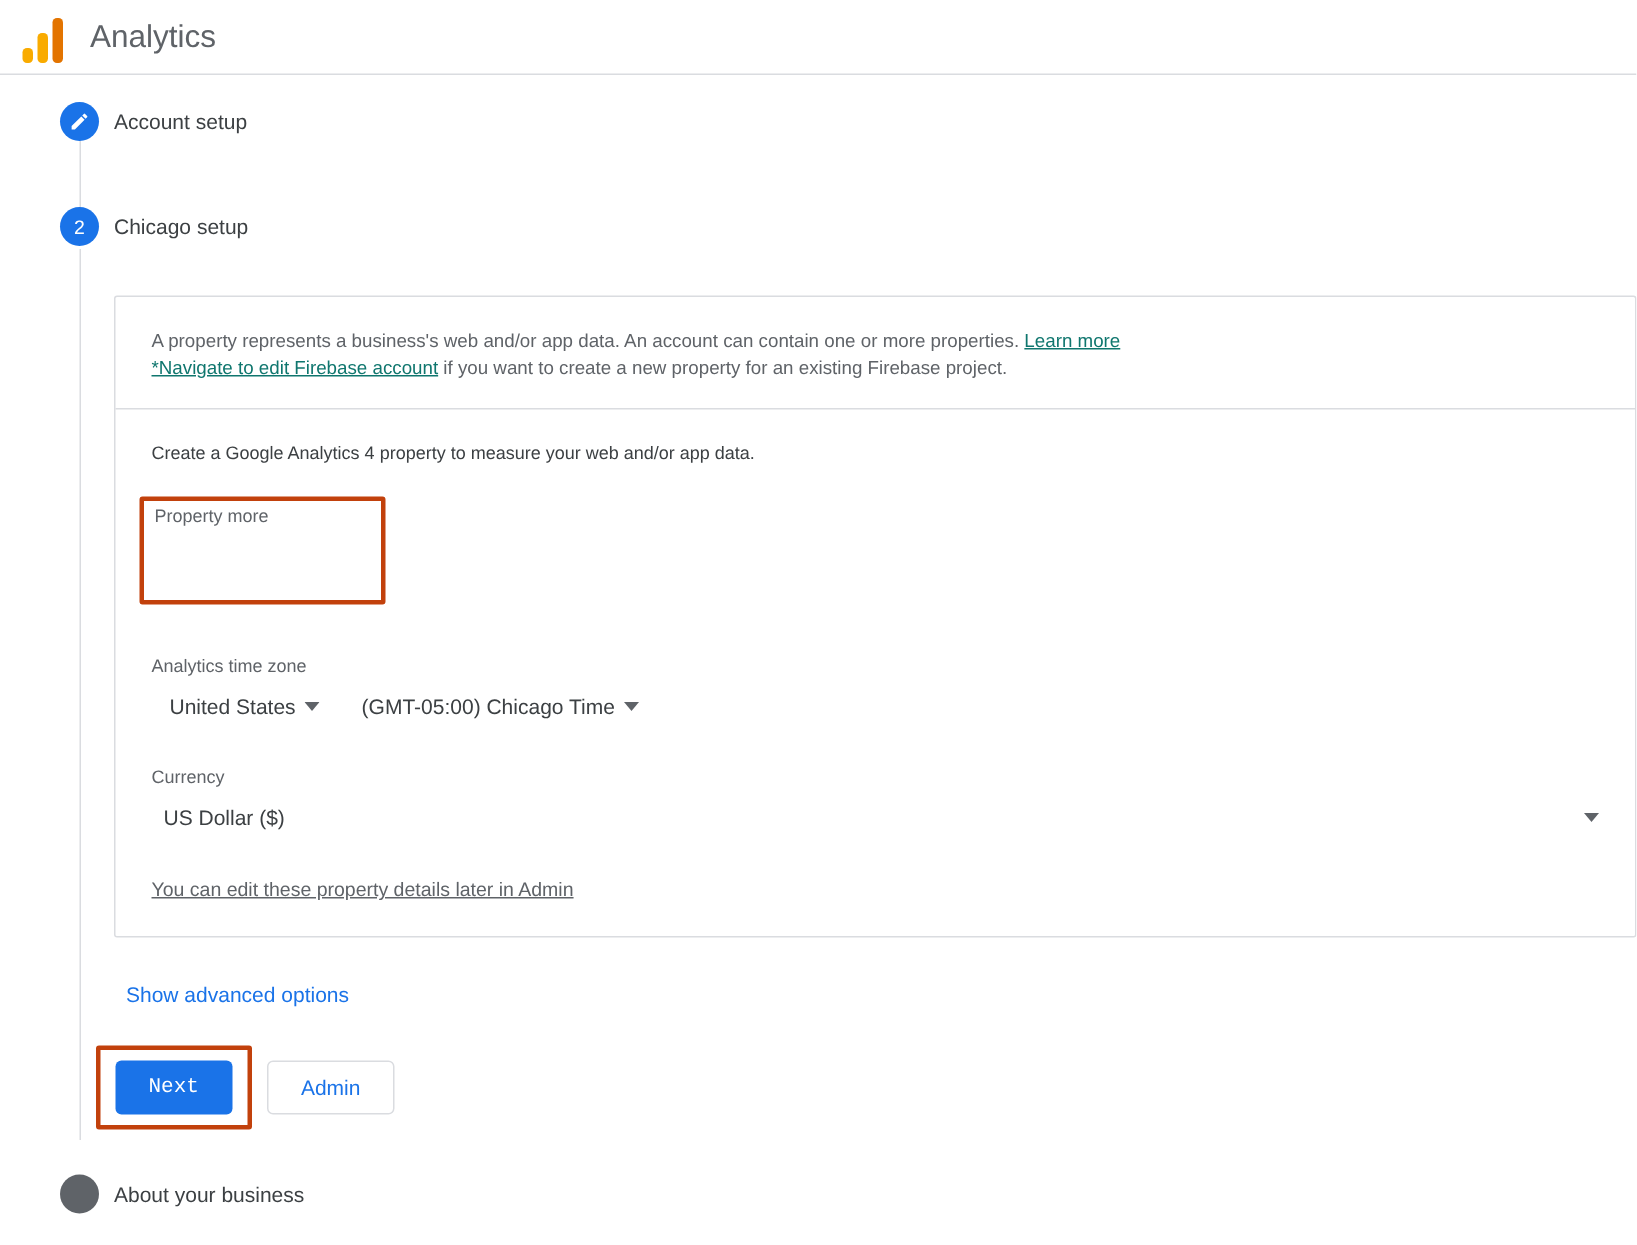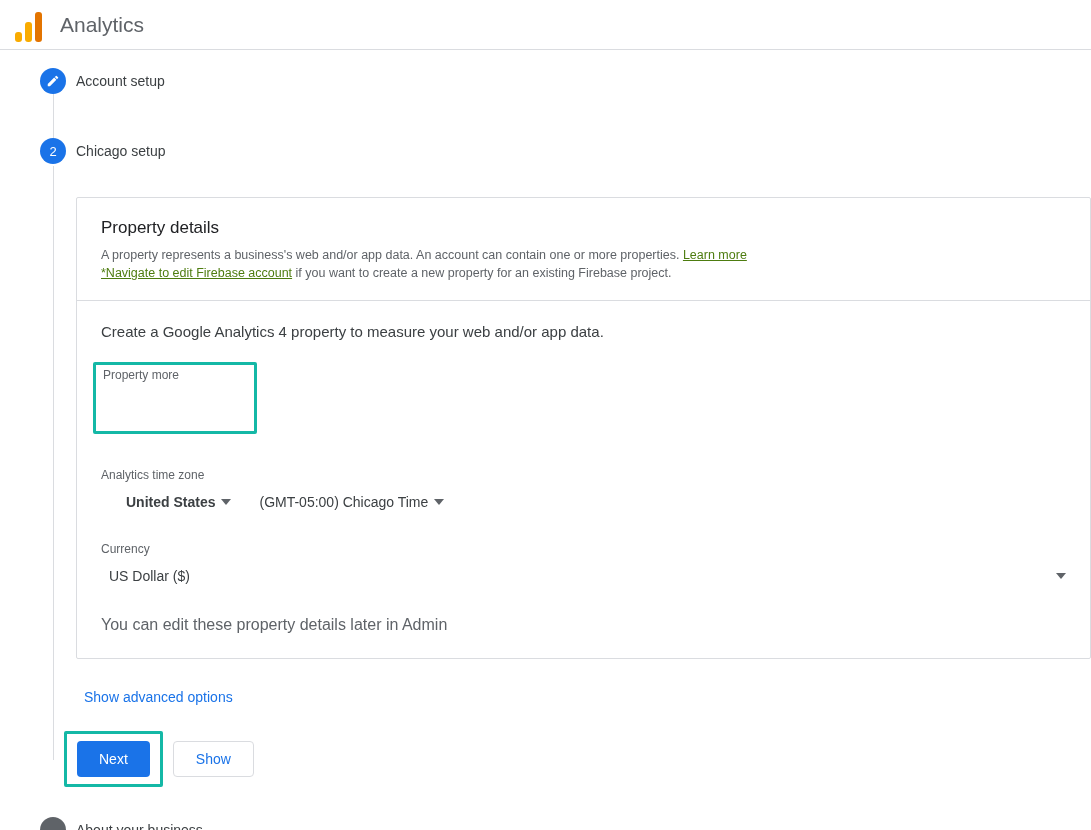--- a/index.html
+++ b/index.html
@@ -29,41 +29,41 @@
   .step-title { font-size:14px; color:#3c4043; line-height:19px; }
   .step-title.bold { font-weight:500; }
   .connector { position:absolute; left:52.5px; width:1px; background:#dadce0; }
 
   
   .step-body { margin-top:36px; margin-bottom:20px; }
   .card { border:1px solid #dadce0; border-radius:2px; margin-bottom:30px; }
   .card-head { padding:20px 24px 18px 24px; border-bottom:1px solid #dadce0; }
   .card-head h2 { margin:0 0 8px 0; font-size:17px; font-weight:400; color:#202124; }
   .card-head .desc { font-size:12.5px; line-height:18px; color:#5f6368; }
-  .card-head .desc a { color:#4d7c0f; }
+  .card-head .desc a { color:#0f766e; }
   .card-body { padding:22px 24px 24px 24px; }
-  .lead { font-size:15px; color:#3c4043; margin:0 0 22px 0; }
+  .lead { font-size:12px; color:#3c4043; margin:0 0 22px 0; }
 
   .field-label { font-size:12px; color:#5f6368; margin-bottom:8px; }
   .text-input { width:499px; height:40px; border:1px solid #5f6368; border-radius:4px;
                 padding:0 14px; font-size:14px; color:#3c4043; font-family:inherit; }
 
   .field-group { margin-bottom:28px; }
 
   .dd-row { display:flex; gap:28px; }
   .dd { display:flex; align-items:center; font-size:14px; color:#3c4043; cursor:pointer; padding:4px 0; }
   .dd .caret { margin-left:6px; }
   .caret svg { width:10px; height:6px; fill:#5f6368; display:block; }
 
-  .footnote { font-size:16px; color:#5f6368; margin-top:14px; }
+  .footnote { font-size:13px; color:#5f6368; margin-top:14px;text-decoration:underline; }
 
   .adv { font-size:14px; color:#1a73e8; margin:0 0 26px 0; cursor:pointer; font-weight:500;}
 
   
-  .hl { border:3px solid #14b8a6; border-radius:2px; }
+  .hl { border:3px solid #c2410c; border-radius:2px;font-family:Liberation Mono, monospace; }
   .hl-name { padding:6px 6px 8px 6px; width:164px; margin-left:-8px; margin-bottom: -6px;}
   .hl-next-wrap { display:flex; align-items:center; gap:10px; }
   .hl-next { padding:7px 10px; display:inline-flex; }
 
   .btn { height:36px; border-radius:4px; font-size:14px; font-weight:500;
          display:inline-flex; align-items:center; justify-content:center;
          padding:0 22px; cursor:pointer; font-family:inherit; }
   .btn-primary { background:#1a73e8; color:#fff; border:none; }
   .btn-secondary { background:#fff; color:#1a73e8; border:1px solid #dadce0; }
 
@@ -102,40 +102,39 @@
 
     <div class="step">
       <div class="badge active">
           <span>2</span>
         </div>
       <div class="step-title bold">Chicago setup</div>
 
       <div class="step-body">
         <div class="card">
           <div class="card-head">
-            <h2>Property details</h2>
             <div class="desc">
               <span>A property represents a business's web and/or app data. An account can contain one or more properties. </span><a href="#">Learn more</a><br>
               <a href="#">*Navigate to edit Firebase account</a><span> if you want to create a new property for an existing Firebase project.</span>
             </div>
           </div>
           <div class="card-body">
             <p class="lead">Create a Google Analytics 4 property to measure your web and/or app data.</p>
 
             <div class="field-group">
               <div class="name-row">
                 <div class="hl hl-name" style="height:72px;"></div>
                 <div class="field-label">Property more</div>
               </div>
             </div>
 
             <div class="field-group">
               <div class="field-label">Analytics time zone</div>
               <div class="dd-row">
-                <div class="dd" style="margin-left:25px;font-weight:bold;">
+                <div class="dd" style="margin-left:12px;">
                   <span>United States</span>
                   <span class="caret">
                       <svg viewBox="0 0 10 6">
                         <path d="M0 0l5 6 5-6z"></path>
                       </svg>
                     </span>
                 </div>
                 <div class="dd">
                   <span>(GMT-05:00) Chicago Time</span>
                   <span class="caret">
@@ -162,21 +161,21 @@
             <div class="footnote">You can edit these property details later in Admin</div>
           </div>
         </div>
 
         <div class="adv" style="margin-left:8px;">Show advanced options</div>
 
         <div class="hl-next-wrap" style="margin-left:-12px;">
           <span class="hl hl-next">
             <button class="btn btn-primary">Next</button>
           </span>
-          <button class="btn btn-secondary">Show</button>
+          <button class="btn btn-secondary">Admin</button>
         </div>
       </div>
     </div>
 
     <div class="step" style="margin-top:34px;">
       <div class="badge idle"></div>
       <div class="step-title">About your business</div>
     </div>
 
   </div>

